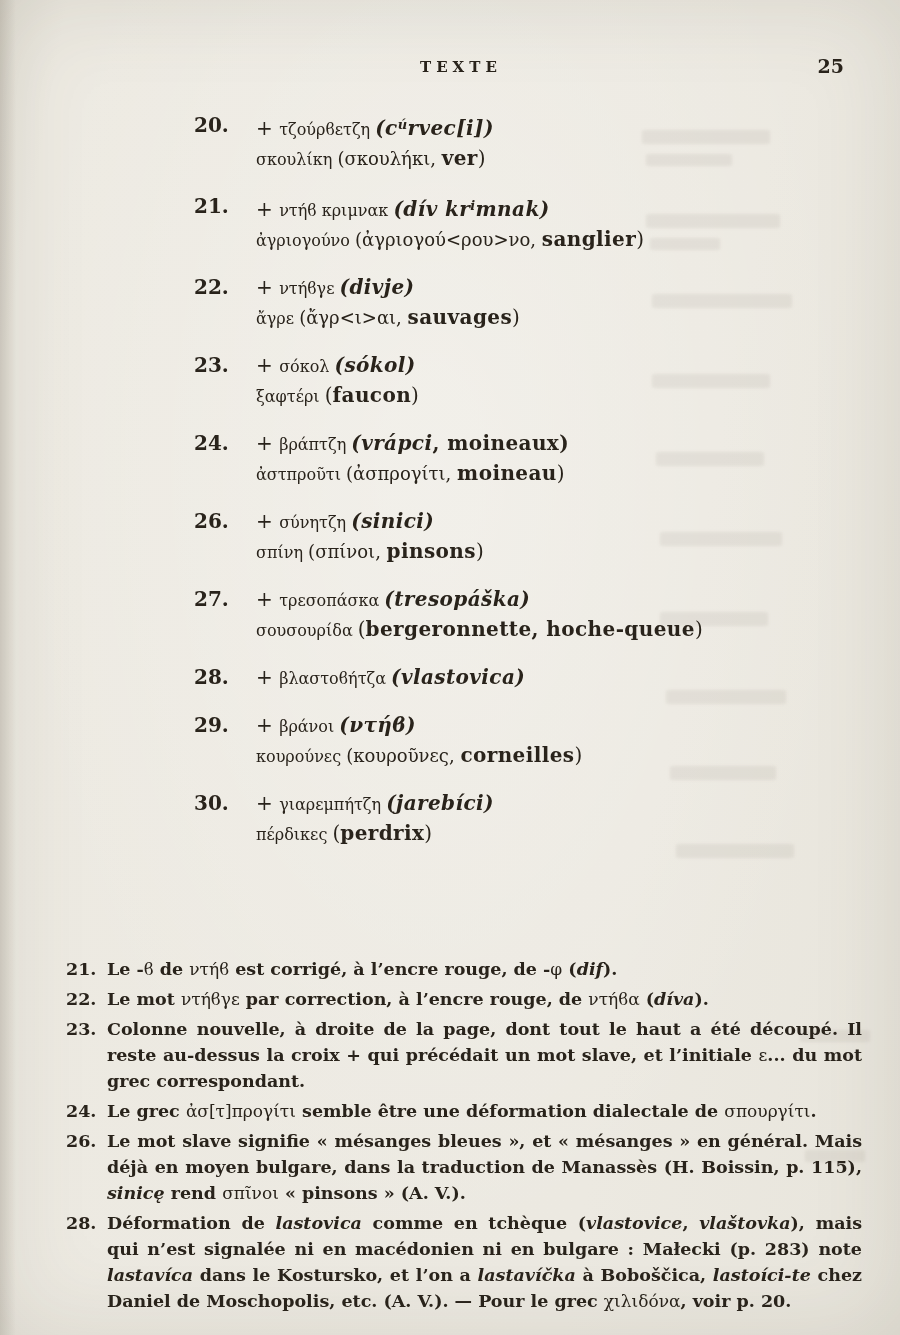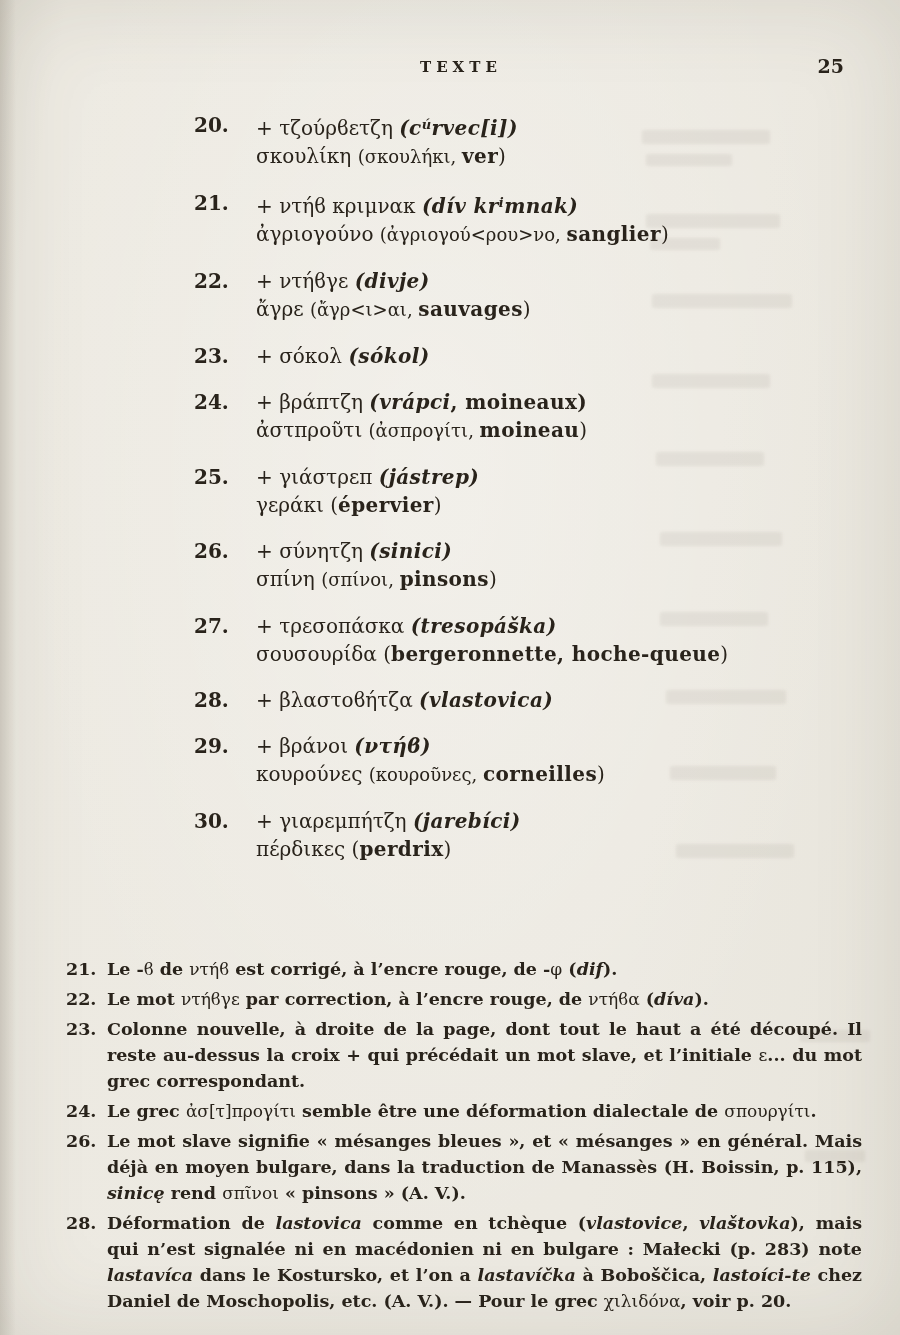--- a/index.html
+++ b/index.html
@@ -40,21 +40,21 @@
     font-size:20px; line-height:28px;
     white-space:nowrap;
   }
   .entry .num {
     position:absolute; left:0; top:0;
     font-weight:bold; font-size:20px;
   }
 
   
   .run-r  { }
-  .run-g  { font-size:20px;text-align:center; }
+  .run-g  { font-size:16px;text-align:center; }
   .run-q  { font-size:18px; }
   .run-R  { font-weight:bold; font-size:20px; letter-spacing:0.4px; }
   .run-bi { font-weight:bold; font-style:italic; font-size:20px; letter-spacing:0.4px; }
   .run-supbi { font-weight:bold; font-style:italic; font-size:13px; vertical-align:6px; letter-spacing:0.4px; }
   .run-i  { font-style:italic; }
 
   
   .footnotes { position:absolute; top:956px; left:66px; width:796px; }
   .footnote {
     position:relative; padding-left:41px;
@@ -116,33 +116,29 @@
 
     <div class="entry">
       <span class="num">22.</span>
       <div class="line1"><span class="run-r">+ </span><span class="run-g">ντήϐγε </span><span class="run-bi">(divje)</span></div>
       <div class="line2"><span class="run-g">ἄγρε </span><span class="run-q">(ἄγρ&lt;ι&gt;αι, </span><span class="run-R">sauvages</span><span class="run-r">)</span></div>
     </div>
 
     <div class="entry">
       <span class="num">23.</span>
       <div class="line1"><span class="run-r">+ </span><span class="run-g">σόκολ </span><span class="run-bi">(sókol)</span></div>
+      <div class="line2"><span class="run-g">ξαφτέρι </span><span class="run-r">(</span><span class="run-R">faucon</span><span class="run-r">)</span></div>
     </div>
 
     <div class="entry">
       <span class="num">24.</span>
       <div class="line1"><span class="run-r">+ </span><span class="run-g">βράπτζη </span><span class="run-bi">(vrápci</span><span class="run-R">, moineaux)</span></div>
       <div class="line2"><span class="run-g">ἀστπροῦτι </span><span class="run-q">(ἀσπρογίτι, </span><span class="run-R">moineau</span><span class="run-r">)</span></div>
     </div>
 
-    <div class="entry">
-      <span class="num">25.</span>
-      <div class="line1"><span class="run-r">+ </span><span class="run-g">γιάστρεπ </span><span class="run-bi">(jástrep)</span></div>
-      <div class="line2"><span class="run-g">γεράκι </span><span class="run-r">(</span><span class="run-R">épervier</span><span class="run-r">)</span></div>
-    </div>
 
     <div class="entry">
       <span class="num">26.</span>
       <div class="line1"><span class="run-r">+ </span><span class="run-g">σύνητζη </span><span class="run-bi">(sinici)</span></div>
       <div class="line2"><span class="run-g">σπίνη </span><span class="run-q">(σπίνοι, </span><span class="run-R">pinsons</span><span class="run-r">)</span></div>
     </div>
 
     <div class="entry">
       <span class="num">27.</span>
       <div class="line1"><span class="run-r">+ </span><span class="run-g">τρεσοπάσκα </span><span class="run-bi">(tresopáška)</span></div>

